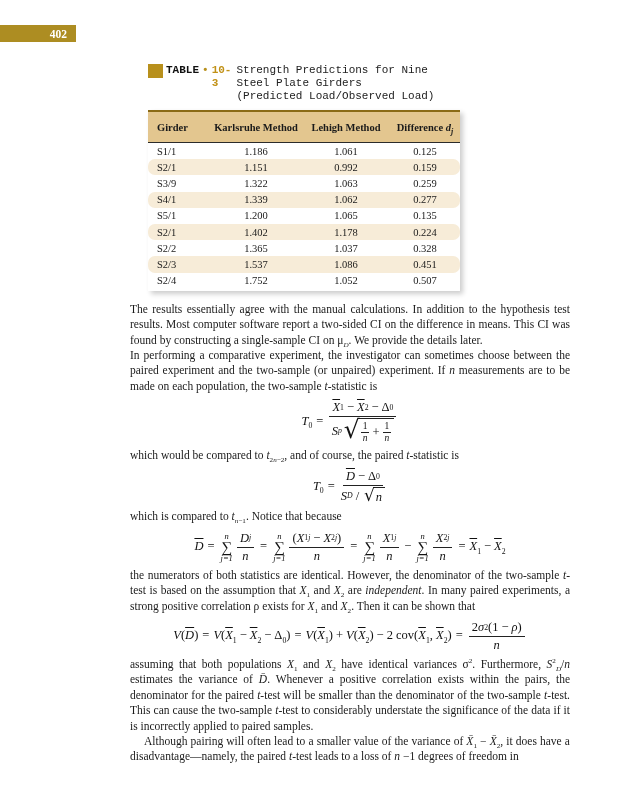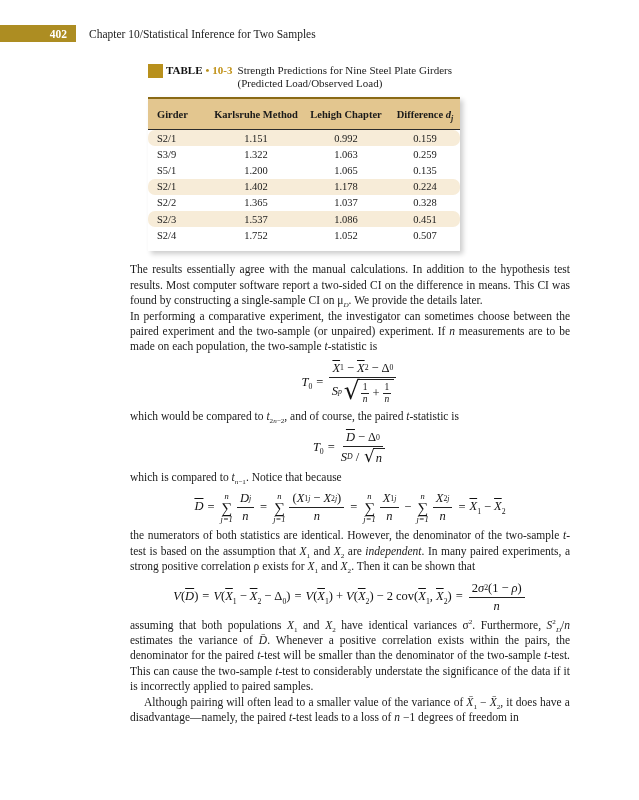--- a/index.html
+++ b/index.html
@@ -11,30 +11,30 @@
   .badge{width:76px;height:17px;background:#ad8d22;box-sizing:border-box;
          display:flex;justify-content:flex-end;align-items:center;padding-right:9px;
          color:#fff;font-weight:bold;font-size:11.5px;}
   .chapter-title{margin-left:13px;font-size:11.5px;color:#222;}
 
   
   .content{position:absolute;left:130px;top:0;width:440px;}
 
   
   .table-block{margin:64px 0 0 18px;width:312px;}
-  .caption{display:flex;align-items:flex-start;font-family:Liberation Serif, serif;
+  .caption{display:flex;align-items:flex-start;font-family:Liberation Mono, monospace;
            font-size:11px;line-height:13px;margin-bottom:7px;}
   .sq{width:15px;height:14px;background:#b8901c;flex:none;margin:0 3px 0 0;}
   .cap-label{font-weight:bold;color:#111;margin-right:3px;}
   .cap-bullet{color:#b8901c;font-weight:bold;margin-right:3px;}
   .cap-num{font-weight:bold;color:#c19116;margin-right:5px;}
   .cap-title{color:#222;}
 
   .dtable{width:312px;background:#fff;box-shadow:3px 3px 5px rgba(0,0,0,0.20);
-          padding-bottom:8px;font-size:10.5px;}
+          padding-bottom:2px;font-size:10.5px;}
   .trow{display:grid;grid-template-columns:62px 92px 88px 70px;align-items:center;height:16.2px;}
   .thead{height:30px;background:#e3c68f;border-top:2px solid #8a6a15;
          border-bottom:1.5px solid #2b2b2b;font-weight:bold;}
   .c{text-align:center;}
   .g{text-align:left;padding-left:9px;}
   .alt{background:#f7ecd8;border-radius:7px;}
   .dsub{font-size:8px;font-style:italic;}
 
   
   .p{font-size:11.5px;line-height:15.4px;text-align:justify;margin:0;}
@@ -74,59 +74,70 @@
 </style>
 </head>
 <body>
 
 <div class="page">
 
   <header class="chapter-bar">
     <div class="badge">
       <span>402</span>
     </div>
-    <div class="chapter-title">Chapter 10/Statistical Inference for Two Samples</div>
   </header>
 
   <main class="content">
 
     <section class="table-block">
       <div class="caption">
         <span class="sq"></span>
         <span class="cap-label">TABLE</span>
         <span class="cap-bullet">•</span>
         <span class="cap-num">10-3</span>
         <span class="cap-title">
           <span>Strength Predictions for Nine Steel Plate Girders</span><br>
           <span>(Predicted Load/Observed Load)</span>
         </span>
       </div>
 
       <div class="dtable">
         <div class="trow thead">
           <div class="c g">Girder</div>
           <div class="c">Karlsruhe Method</div>
-          <div class="c">Lehigh Chapter</div>
+          <div class="c">Lehigh Method</div>
           <div class="c">
             <span>Difference</span>
             <span class="it">d</span><sub class="dsub">j</sub>
           </div>
         </div>
 
+        <div class="trow">
+          <div class="c g">S1/1</div>
+          <div class="c">1.186</div>
+          <div class="c">1.061</div>
+          <div class="c">0.125</div>
+        </div>
         <div class="trow alt">
           <div class="c g">S2/1</div>
           <div class="c">1.151</div>
           <div class="c">0.992</div>
           <div class="c">0.159</div>
         </div>
         <div class="trow">
           <div class="c g">S3/9</div>
           <div class="c">1.322</div>
           <div class="c">1.063</div>
           <div class="c">0.259</div>
+        </div>
+        <div class="trow alt">
+          <div class="c g">S4/1</div>
+          <div class="c">1.339</div>
+          <div class="c">1.062</div>
+          <div class="c">0.277</div>
         </div>
         <div class="trow">
           <div class="c g">S5/1</div>
           <div class="c">1.200</div>
           <div class="c">1.065</div>
           <div class="c">0.135</div>
         </div>
         <div class="trow alt">
           <div class="c g">S2/1</div>
           <div class="c">1.402</div>

